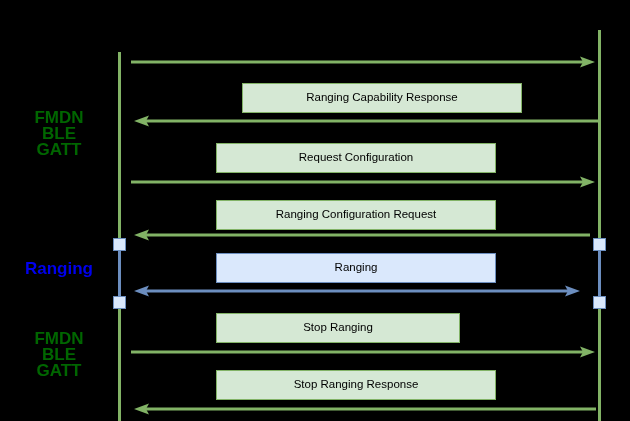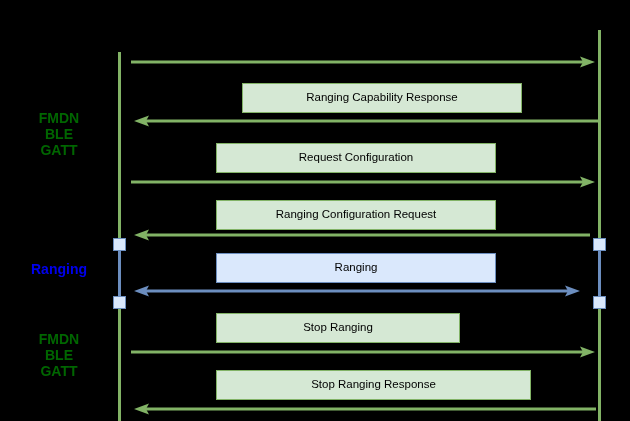--- a/index.html
+++ b/index.html
@@ -63,21 +63,21 @@
   }
   .arrow svg {
     display: block;
     overflow: visible;
   }
 
   
   .grouplabel {
     position: absolute;
     text-align: center;
-    font-size: 14px;
+    font-size: 17px;
     line-height: 16px;
     font-weight: bold;
     color: #006600;
     white-space: pre-line;
   }
   .grouplabel.blue {
     color: #0000ee;
   }
 </style>
 </head>
@@ -149,21 +149,21 @@
   </div>
 
   <div class="msgbox" style="left:216px; top:313px; width:244px; height:30px;">Stop Ranging</div>
   <div class="arrow" style="left:131px; top:345px; width:464px;">
     <svg width="464" height="14" viewBox="0 0 464 14">
       <line x1="0" y1="7" x2="456" y2="7" stroke="#82b366" stroke-width="3"></line>
       <path d="M464 7 L449 1.5 L452 7 L449 12.5 Z" fill="#82b366"></path>
     </svg>
   </div>
 
-  <div class="msgbox" style="left:216px; top:370px; width:315px; height:30px;">Stop Ranging Response</div>
+  <div class="msgbox" style="left:216px; top:370px; width:280px; height:30px;">Stop Ranging Response</div>
   <div class="arrow" style="left:134px; top:402px; width:462px;">
     <svg width="462" height="14" viewBox="0 0 462 14">
       <line x1="8" y1="7" x2="462" y2="7" stroke="#82b366" stroke-width="3"></line>
       <path d="M0 7 L15 1.5 L12 7 L15 12.5 Z" fill="#82b366"></path>
     </svg>
   </div>
 
 </div>
 
 </body></html>

